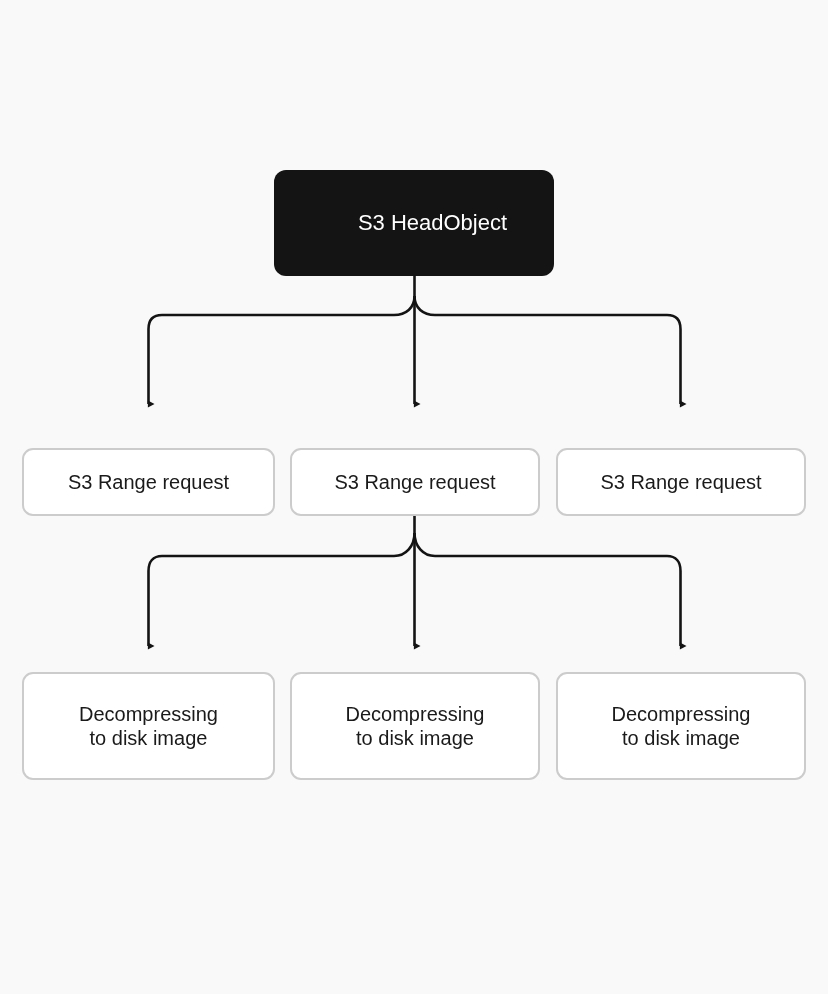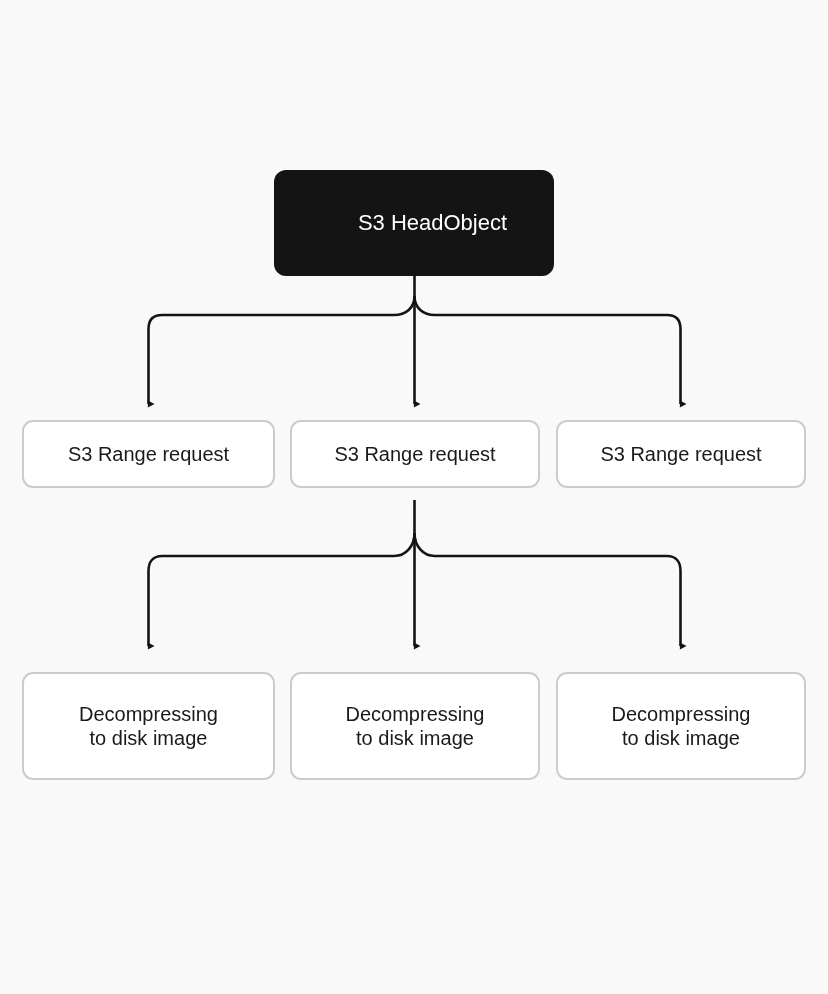--- a/index.html
+++ b/index.html
@@ -46,21 +46,21 @@
     height: 106px;
     padding-left: 37px;
   }
   .node-box {
     background: #ffffff;
     color: #1a1a1a;
     border: 2px solid #cccccc;
     border-radius: 11px;
     font-size: 20px;
   }
-  .row-mid { top: 420px; height: 68px; }
+  .row-mid { top: 448px; height: 68px; }
   .row-bot { top: 672px; height: 108px; text-align: center; }
   .col-left   { left: 22px;  width: 253px; }
   .col-center { left: 290px; width: 250px; }
   .col-right  { left: 556px; width: 250px; }
   .node-label { display: block; white-space: pre-line; }
 </style>
 </head>
 <body>
 
 <div id="canvas">

